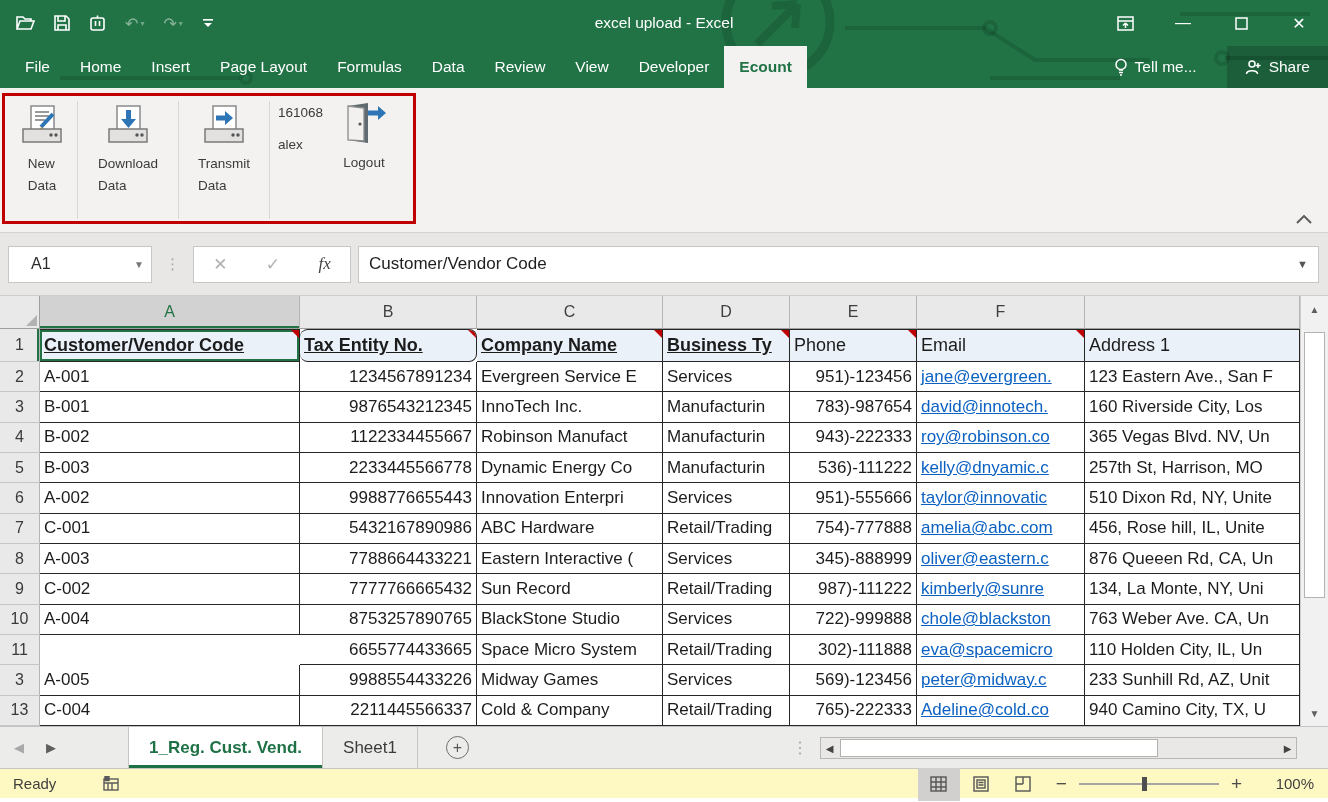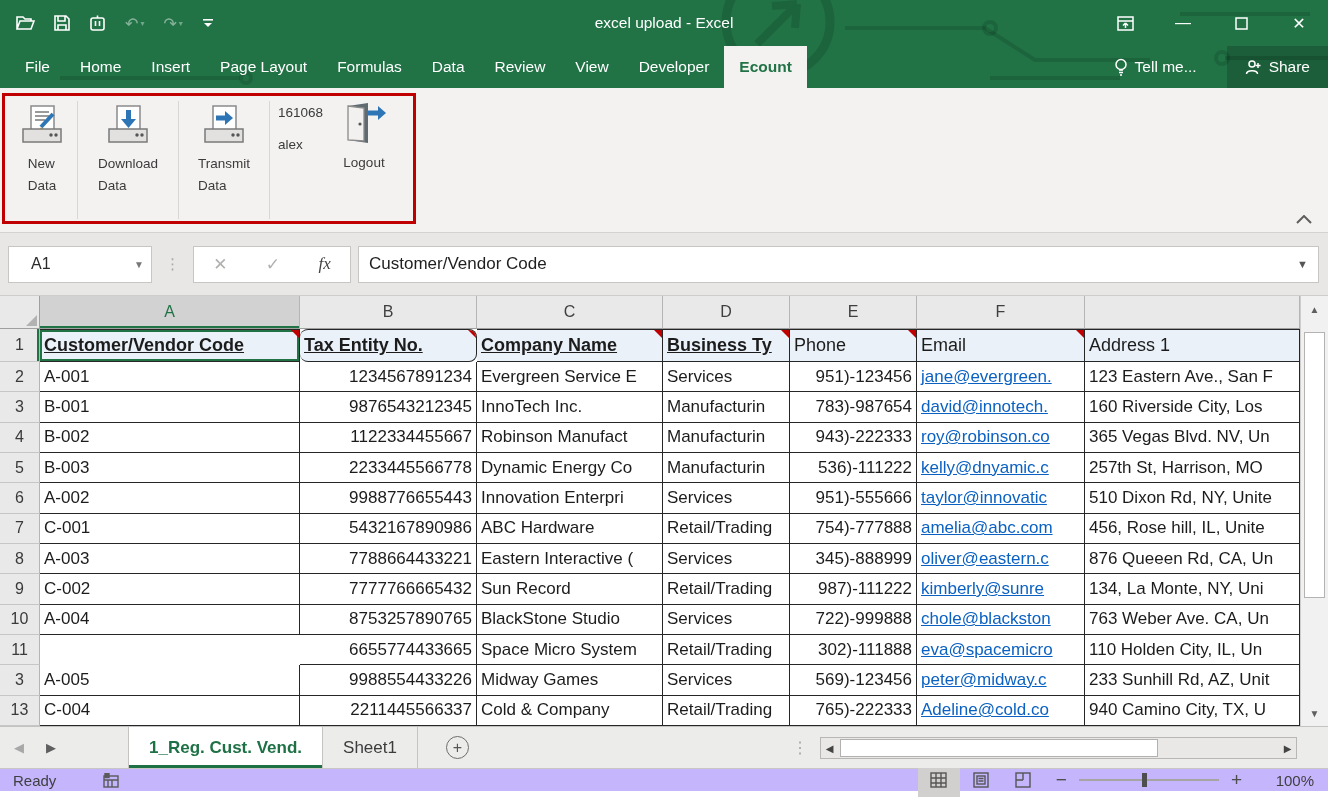--- a/index.html
+++ b/index.html
@@ -89,21 +89,21 @@
   .stab.active { background:#fff; color:#1e7145; font-weight:bold; border-left:1px solid #c6c4c2; box-shadow:inset 0 -3px 0 #1e7145; }
   .addsheet { align-self:center; margin-left:28px; width:23px; height:23px; border:1.5px solid #6e6e6e; border-radius:50%;
               display:flex; align-items:center; justify-content:center; color:#555; font-size:16px; }
   .sdots { position:absolute; left:792px; top:0; bottom:0; display:flex; align-items:center; color:#a9a7a5; }
   .hscroll { position:absolute; left:820px; right:31px; top:10px; height:22px; background:#e9e8e7; border:1px solid #b9b7b5; display:flex; align-items:center; }
   .hscroll .ha { width:17px; display:flex; align-items:center; justify-content:center; color:#444; font-size:10px; }
   .hscroll .ha.r { margin-left:auto; }
   .hthumb { position:absolute; left:19px; top:1px; bottom:1px; width:318px; background:#fff; border:1px solid #b3b1af; }
 
   
-  .statusbar { height:23px; background:#c4b5fd; border-top:1px solid #c8c6c4; display:flex; align-items:center; font-size:15px; color:#3f3f3f; }
+  .statusbar { height:30px; background:#fef9c3; border-top:1px solid #c8c6c4; display:flex; align-items:center; font-size:15px; color:#3f3f3f; }
   .statusbar .ready { margin-left:13px; }
   .macroicon { margin-left:47px; display:flex; }
   .sright { margin-left:auto; display:flex; align-items:center; }
   .vbtn { width:42px; height:34px; display:flex; align-items:center; justify-content:center; }
   .vbtn.on { background:#d2d0ce; }
   .zminus,.zplus { font-size:19px; color:#4e4e4e; margin:0 12px; }
   .ztrack { width:140px; height:2px; background:#a7a5a3; position:relative; }
   .zthumb { position:absolute; left:45%; top:-6px; width:5px; height:14px; background:#4e4e4e; }
   .zlabel { width:56px; text-align:right; margin:0 14px 0 4px; }
 </style>

